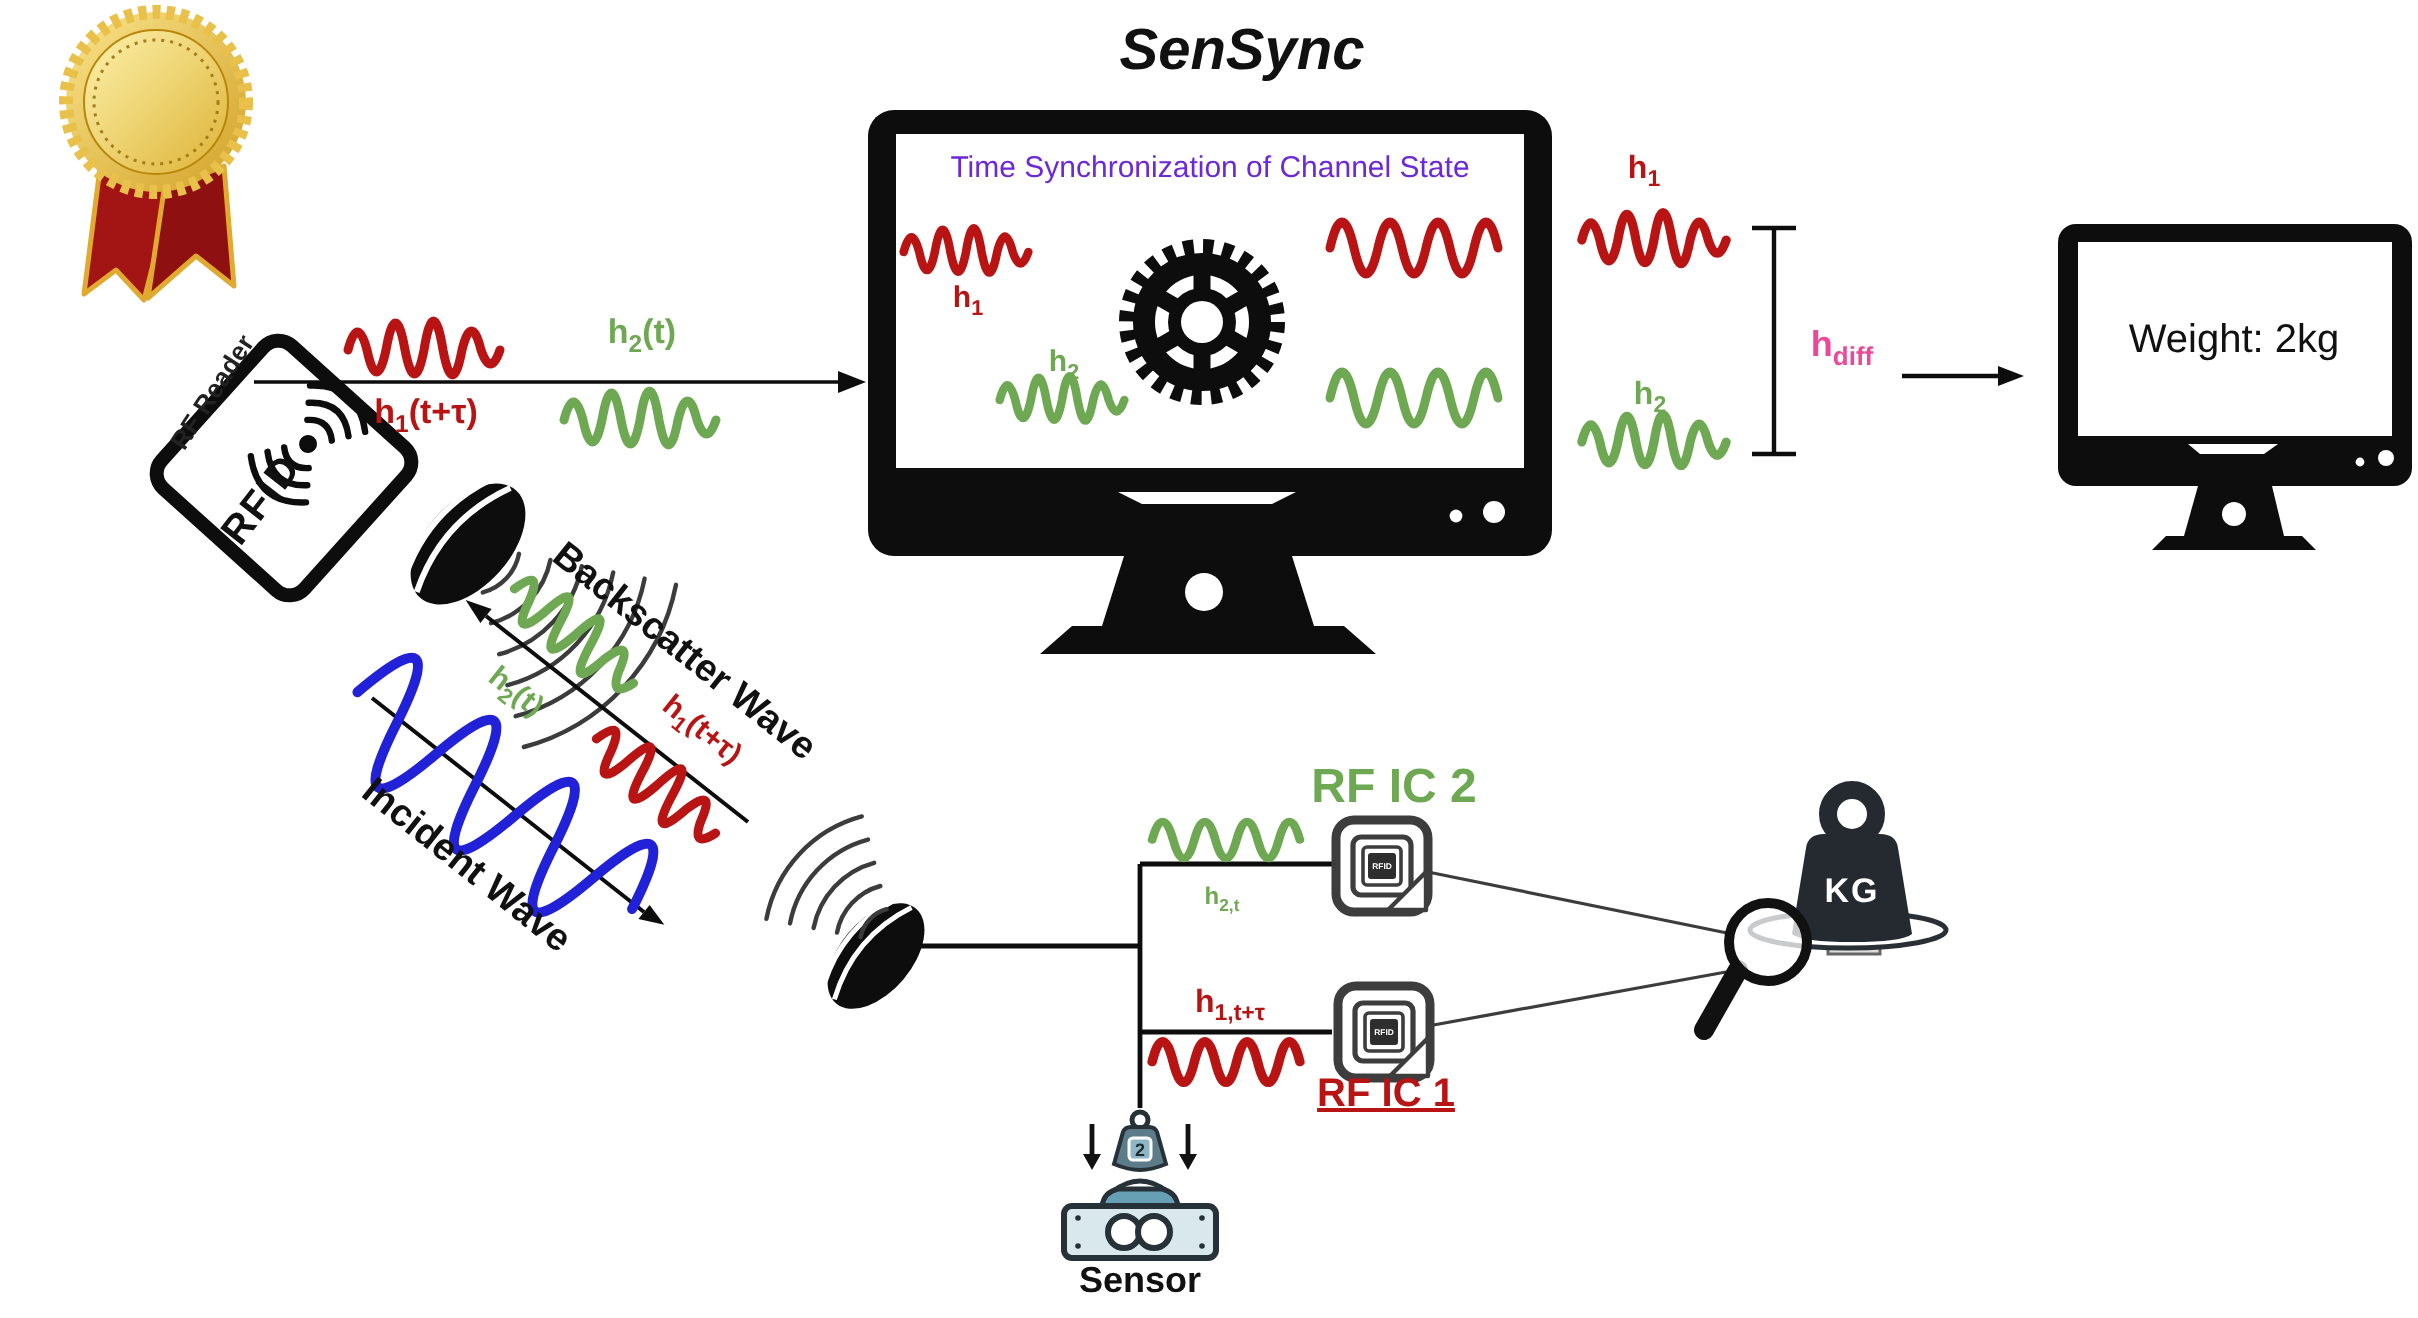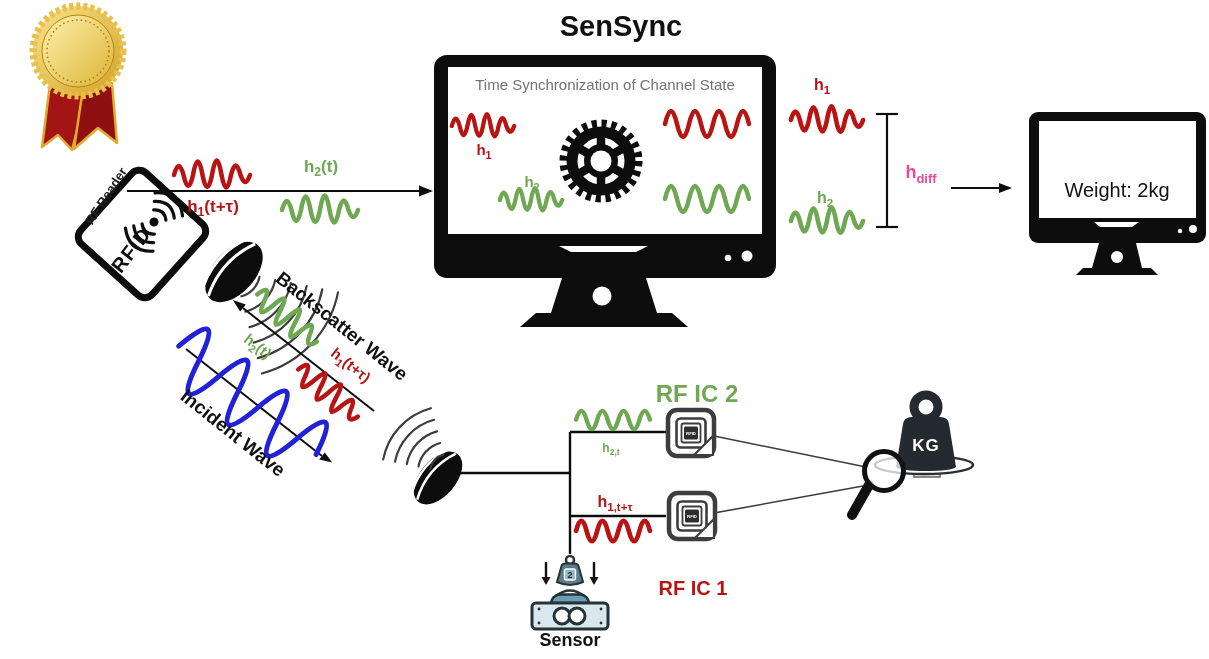--- a/index.html
+++ b/index.html
@@ -4,21 +4,21 @@
 <style>
   html,body{margin:0;padding:0;background:#fff;}
   .canvas{position:relative;width:1209px;height:659px;background:#fff;overflow:hidden;
           font-family:"Liberation Sans",sans-serif;color:#0d0d0d;}
   svg{position:absolute;left:0;top:0;}
   .lbl{position:absolute;transform:translate(-50%,-50%);font-weight:bold;white-space:nowrap;line-height:1;}
   .lbl sub{font-size:0.72em;line-height:0;}
   .red{color:#b91414;}
   .green{color:#6fa853;}
   .blue{color:#ec4899;}
-  .gray{color:#737373;font-weight:400;}
+  .gray{color:#6d28d9;font-weight:400;}
   .ink{color:#111;}
   .r38{transform:translate(-50%,-50%) rotate(38.5deg);}
   .rm57{transform:translate(-50%,-50%) rotate(-57deg);}
   .rm52{transform:translate(-50%,-50%) rotate(-52deg);}
 </style>
 </head>
 <body>
 
 <div class="canvas">
 
@@ -222,21 +222,21 @@
     <rect x="532" y="603" width="76" height="26" rx="4" fill="#d9e8ec" stroke="#263238" stroke-width="3"></rect>
     <circle cx="562" cy="616" r="8" fill="#fff" stroke="#263238" stroke-width="3"></circle>
     <circle cx="577" cy="616" r="8" fill="#fff" stroke="#263238" stroke-width="3"></circle>
     <circle cx="539" cy="609" r="1.4" fill="#263238"></circle>
     <circle cx="601" cy="609" r="1.4" fill="#263238"></circle>
     <circle cx="539" cy="623" r="1.4" fill="#263238"></circle>
     <circle cx="601" cy="623" r="1.4" fill="#263238"></circle>
   </g>
 </svg>
 
-<div class="lbl ink" style="left:621px;top:26px;font-size:29px;">SenSync</div>
+<div class="lbl ink" style="left:621px;top:26px;font-size:29px;font-style:italic;">SenSync</div>
 
 <div class="lbl gray" style="left:605px;top:84px;font-size:15px;">Time Synchronization of Channel State</div>
 
 <div class="lbl red" style="left:484px;top:149px;font-size:15px;">
   <span>h</span><sub>1</sub>
 </div>
 <div class="lbl green" style="left:532px;top:181px;font-size:15px;">
   <span>h</span><sub>2</sub>
 </div>
 
@@ -250,38 +250,38 @@
 <div class="lbl red" style="left:822px;top:85px;font-size:16px;">
   <span>h</span><sub>1</sub>
 </div>
 <div class="lbl green" style="left:825px;top:198px;font-size:16px;">
   <span>h</span><sub>2</sub>
 </div>
 <div class="lbl blue" style="left:921px;top:172px;font-size:18px;">
   <span>h</span><sub>diff</sub>
 </div>
 
-<div class="lbl ink" style="left:1117px;top:170px;font-size:20px;font-weight:400;margin-top:20px;">Weight: 2kg</div>
+<div class="lbl ink" style="left:1117px;top:170px;font-size:20px;font-weight:400;">Weight: 2kg</div>
 
 <div class="lbl ink r38" style="left:342px;top:326px;font-size:19px;">Backscatter Wave</div>
 <div class="lbl green r38" style="left:258px;top:346px;font-size:15px;">
   <span>h</span><sub>2</sub><span>(t)</span>
 </div>
 <div class="lbl red r38" style="left:351px;top:365px;font-size:15px;">
   <span>h</span><sub>1</sub><span>(t+τ)</span>
 </div>
 <div class="lbl ink r38" style="left:233px;top:433px;font-size:19px;">Incident Wave</div>
 
 <div class="lbl green" style="left:697px;top:394px;font-size:24px;">RF IC 2</div>
 <div class="lbl green" style="left:611px;top:448px;font-size:12px;">
   <span>h</span><sub>2,t</sub>
 </div>
 <div class="lbl red" style="left:615px;top:502px;font-size:16px;text-align:right;">
   <span>h</span><sub>1,t+τ</sub>
 </div>
-<div class="lbl red" style="left:693px;top:588px;font-size:20px;">RF IC 1</div>
+<div class="lbl red" style="left:693px;top:547px;font-size:20px;text-decoration:underline;">RF IC 1</div>
 
 <div class="lbl ink" style="left:570px;top:640px;font-size:18px;">Sensor</div>
 
 <div class="lbl rm57" style="left:106px;top:196px;font-size:13px;font-weight:600;color:#222;">RF Reader</div>
 <div class="lbl rm52" style="left:131px;top:250px;font-size:20px;font-weight:800;letter-spacing:1px;color:#111;">RFID</div>
 
 </div>
 
 </body></html>

